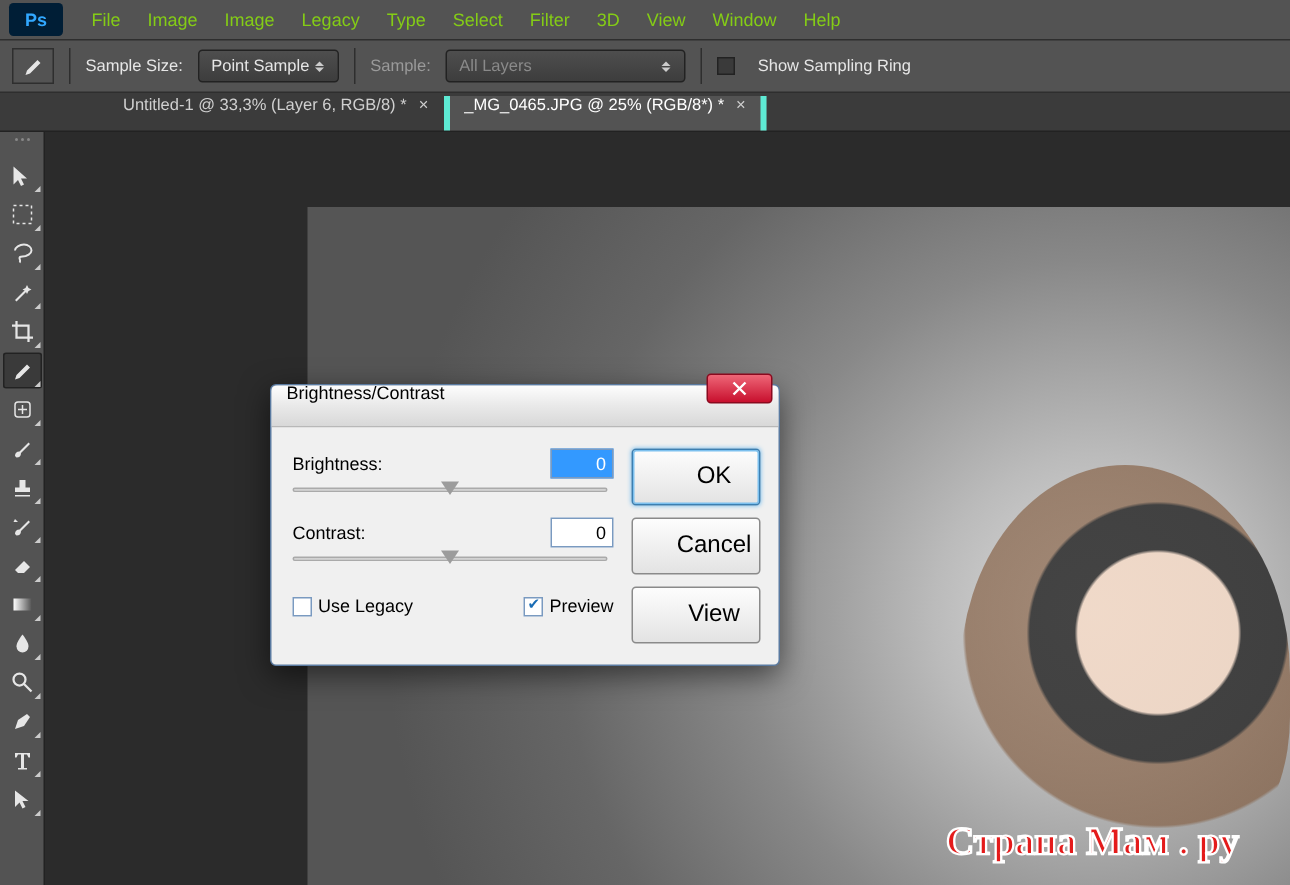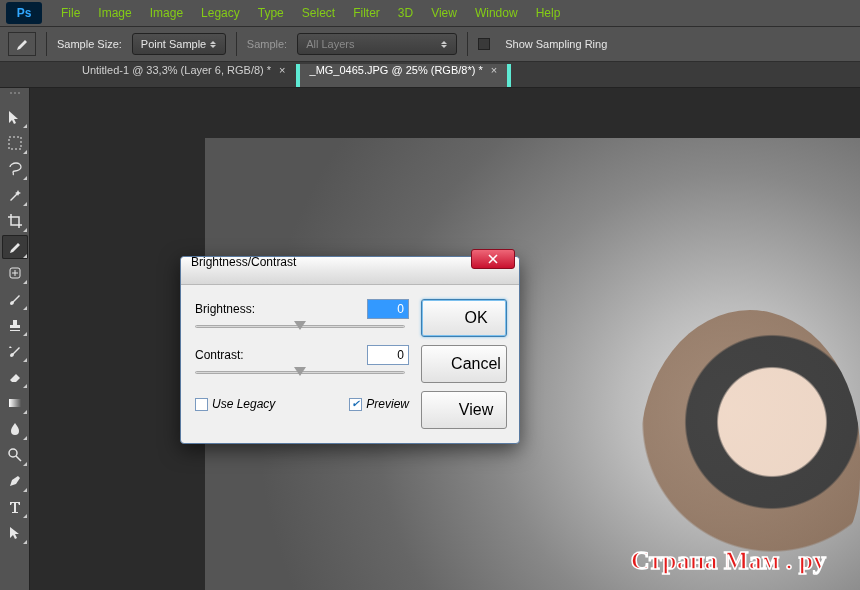--- a/index.html
+++ b/index.html
@@ -44,21 +44,21 @@
   .dlg-body{padding:14px 12px 14px 14px;display:flex;gap:12px;}
   .dlg-left{flex:1;}
   .dlg-right{width:86px;display:flex;flex-direction:column;gap:8px;}
   .dlg-row{display:flex;align-items:center;margin-bottom:2px;justify-content:space-between;}
   .dlg-label{font-size:12px;color:#000;width:90px;}
   .dlg-input{width:42px;height:20px;border:1px solid #7a9ac0;font-size:12px;text-align:right;padding-right:4px;background:#fff;}
   .dlg-input.sel{background:#3399ff;color:#fff;}
   .slider{position:relative;width:210px;height:12px;margin-bottom:12px;}
   .slider-track{position:absolute;left:0;right:0;top:4px;height:3px;background:linear-gradient(#c8c8c8,#e8e8e8);border:1px solid #aaa;border-radius:2px;}
   .slider-thumb{position:absolute;top:0;left:50%;transform:translateX(-50%);width:0;height:0;border-left:6px solid transparent;border-right:6px solid transparent;border-top:9px solid #9c9c9c;}
-  .dlg-chk-row{display:flex;align-items:center;gap:4px;font-size:12px;color:#000;margin-top:6px;font-style:italic;}
+  .dlg-chk-row{display:flex;align-items:center;gap:4px;font-size:12px;color:#000;margin-top:6px;}
   .win-check{width:13px;height:13px;border:1px solid #7a9ac0;background:#fff;display:inline-flex;align-items:center;justify-content:center;}
   .win-check.checked::after{content:"✔";font-size:10px;color:#1a6db5;line-height:1;}
   .dlg-btn{height:38px;background:linear-gradient(#fdfdfd,#e3e3e3);border:1px solid #8a8a8a;border-radius:3px;font-size:16px;color:#000;display:flex;align-items:center;justify-content:center;padding-left:24px;}
   .dlg-btn.primary{border:1px solid #3c7fb1;box-shadow:0 0 0 1px #7cc0ee inset, 0 0 3px #7cc0ee;}
 </style>
 </head>
 <body>
 
 <div class="menubar">
   <div class="ps-logo">Ps</div>

